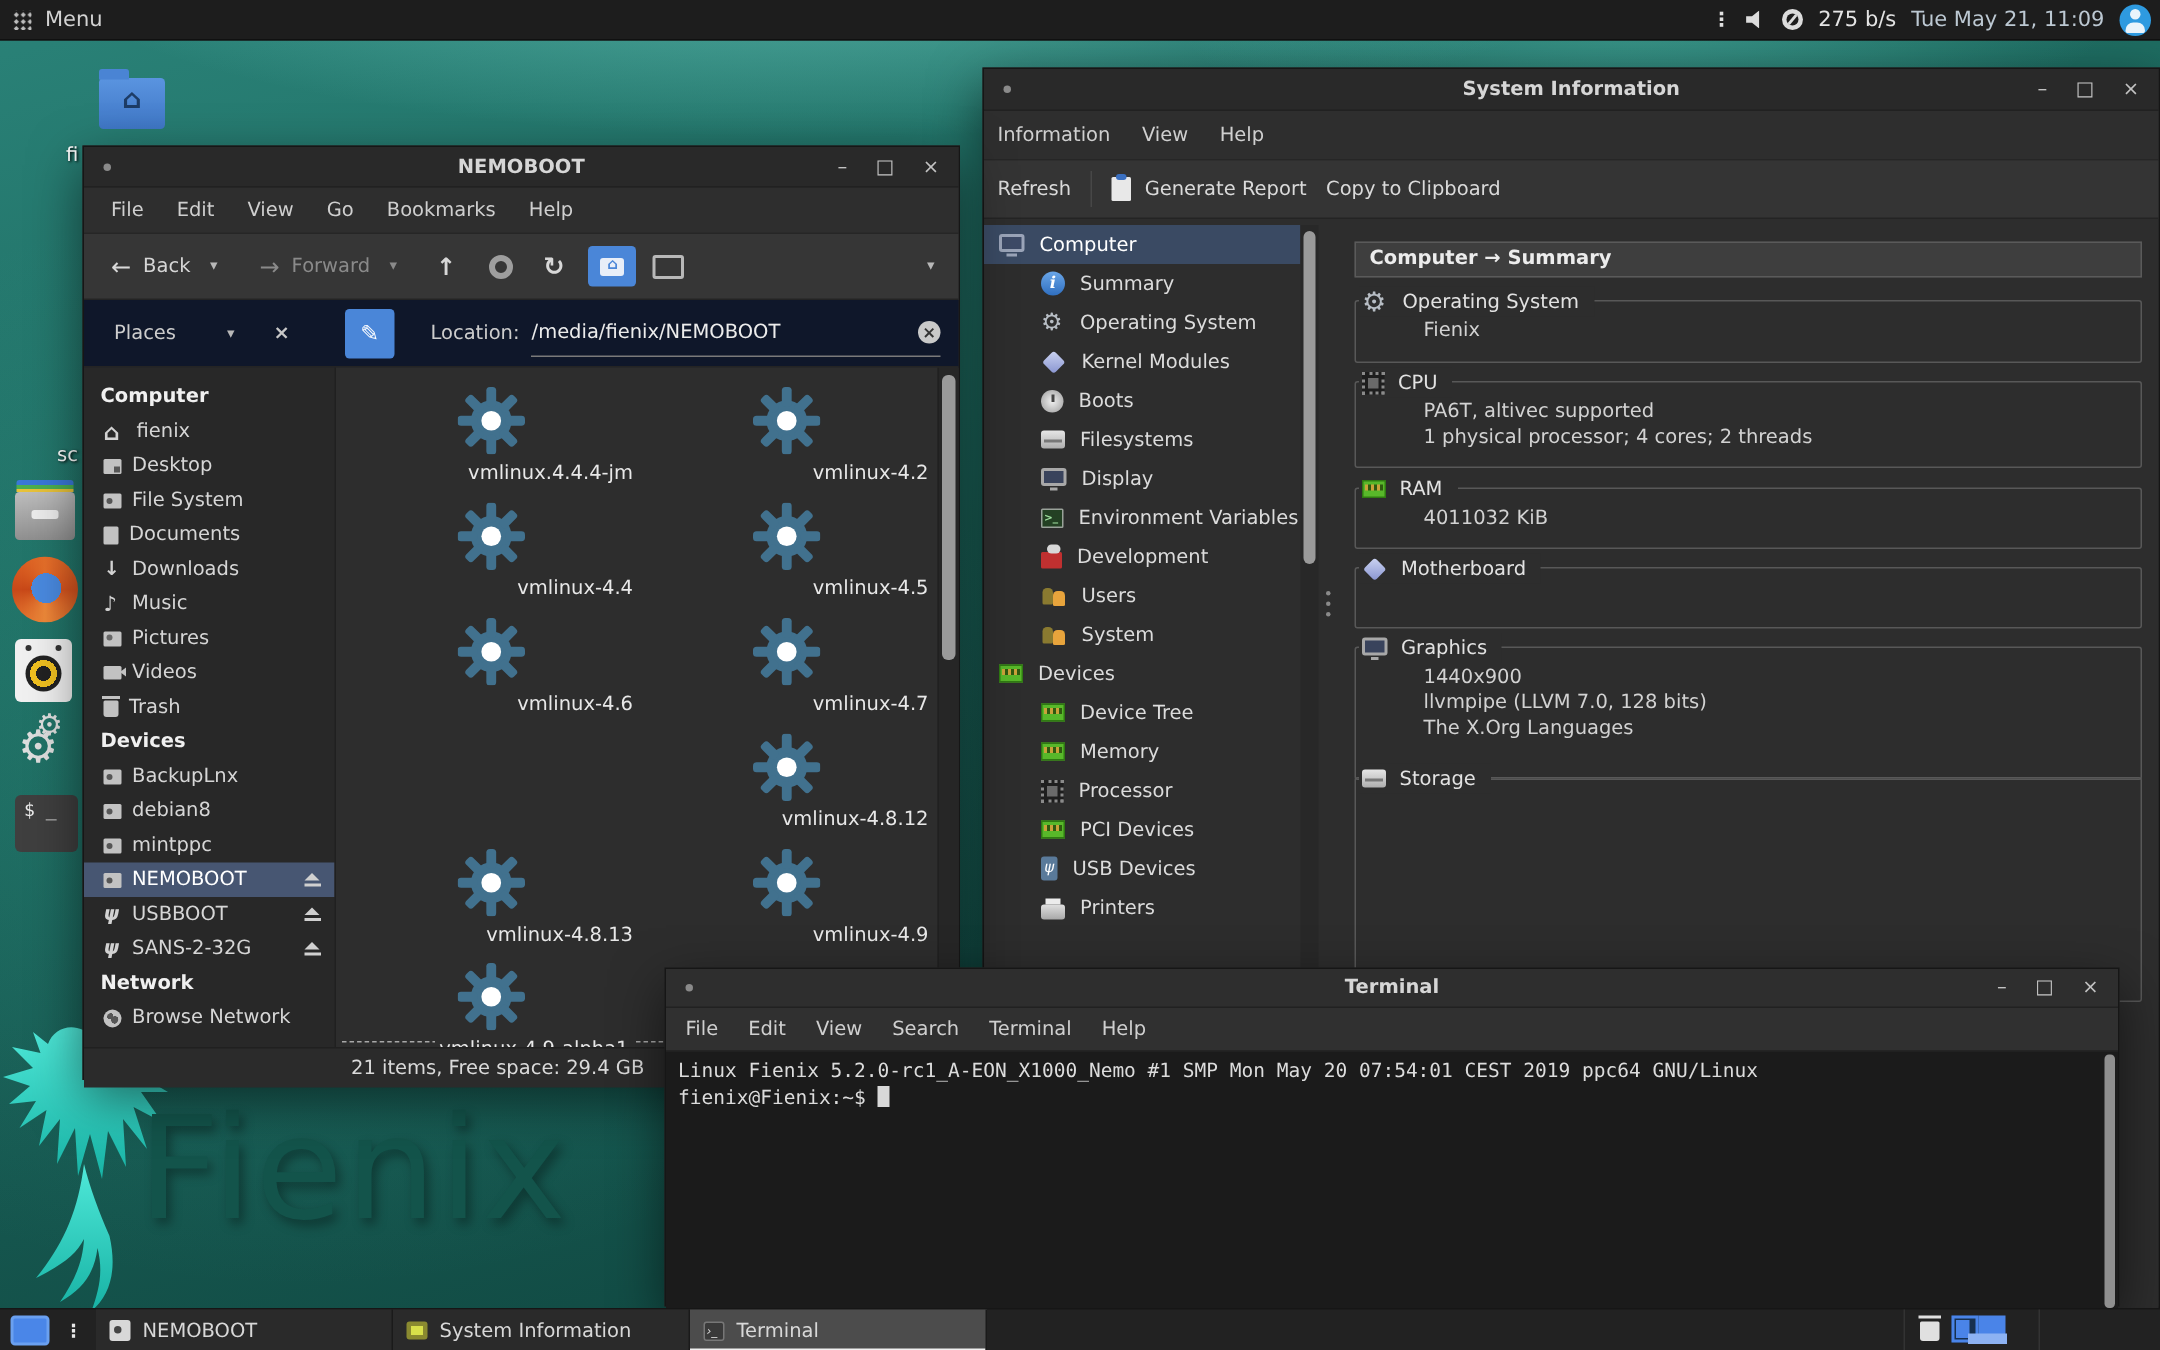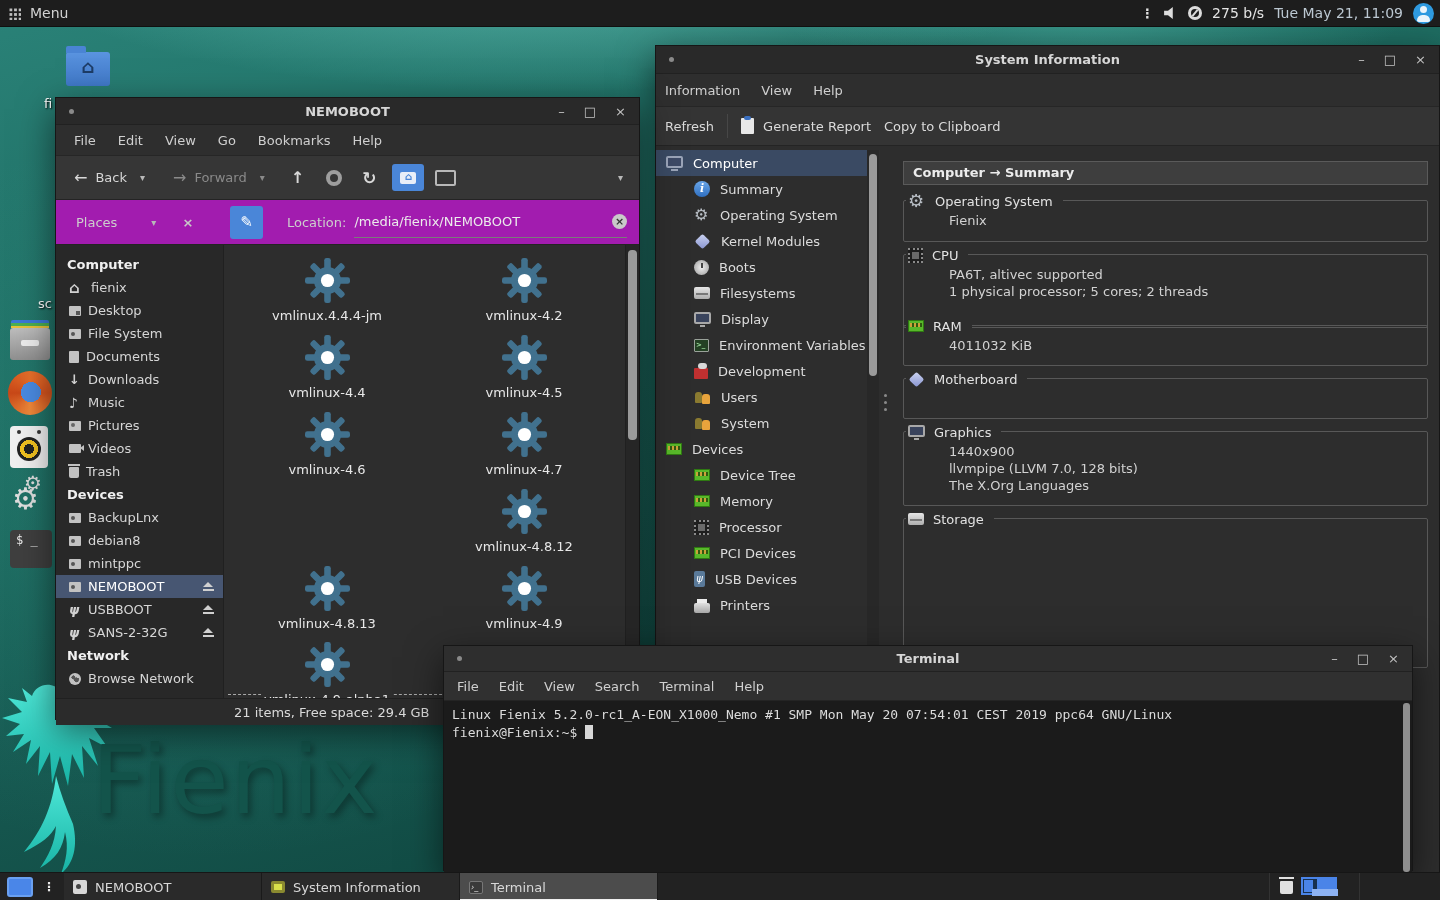--- a/index.html
+++ b/index.html
@@ -70,32 +70,32 @@
   .ntb{height:43px;background:#363636;display:flex;align-items:center;border-bottom:1px solid #242424;color:#d6d6d6;font-size:13px}
   .ntb .arr{font-size:16px;color:#d8d8d8}
   .ntb .dis{color:#8a8a8a}
   .chev{font-size:10px;color:#b8b8b8}
   .ring{width:13px;height:13px;border-radius:50%;border:4px solid #9e9e9e;box-sizing:border-box;width:16px;height:16px}
   .tglbtn{width:32px;height:27px;border-radius:3px;display:flex;align-items:center;justify-content:center}
   .tgl-home{background:#4a86d8}
   .fold-mini{width:16px;height:12px;background:#e8eef8;border-radius:2px;position:relative}
   .fold-mini::before{content:"⌂";position:absolute;left:0;right:0;top:-1px;text-align:center;font-size:10px;color:#4a86d8;font-weight:bold}
   .scr-mini{width:17px;height:12px;border:2px solid #b8b8b8;border-radius:2px}
-  .pathrow{height:44px;background:#a21caf;display:flex;align-items:center;border-bottom:1px solid #242424;color:#cdcdcd;font-size:13px}
+  .pathrow{height:44px;background:#0f172a;display:flex;align-items:center;border-bottom:1px solid #242424;color:#cdcdcd;font-size:13px}
   .placeshdr{width:168px;display:flex;align-items:center;flex:none;padding-left:20px;box-sizing:border-box;gap:0}
   .editbtn{width:33px;height:33px;border-radius:3px;background:#4a86d8;color:#fff;display:flex;align-items:center;justify-content:center;font-size:15px;margin-left:6px}
   .locinput{display:flex;align-items:center;border-bottom:1px solid #7a7a7a;height:30px;flex:1;margin:0 12px 0 8px;color:#ececec}
   .clearbtn{margin-left:auto;width:15px;height:15px;border-radius:50%;background:#c9c9c9;color:#333;font-size:11px;line-height:15px;text-align:center;font-weight:bold}
   .nbody{display:flex;height:453px}
   .nside{width:168px;background:#282828;border-right:1px solid #202020;padding-top:8px;box-sizing:border-box;overflow:hidden}
   .nrow{display:flex;align-items:center;height:23px;padding-left:13px;gap:7px;font-size:13px;color:#d6d6d6}
   .nhead{font-weight:bold;color:#f0f0f0;padding-left:11px}
   .nsel{background:#475672;color:#fff}
   .nfiles{flex:1;background:#2d2d2d;position:relative;overflow:hidden}
-  .fitem{position:absolute;width:190px;text-align:center;z-index:1}
+  .fitem{position:absolute;width:190px;text-align:right;z-index:1}
   .fgear{width:45px;height:45px;display:block;margin:0 auto}
   .flabel{font-size:13px;color:#e8e8e8;margin-top:5px;white-space:nowrap}
   .bglab{background:#2d2d2d;display:inline-block;padding:0 3px;position:relative}
   .dashline{position:absolute;left:4px;right:16px;top:449px;border-top:1px dashed #a8a8a8}
   .vscroll{position:absolute;right:0;top:0;bottom:0;width:13px;background:#262626;border-left:1px solid #202020}
   .vhandle{position:absolute;left:2px;width:9px;border-radius:4px;background:#9a9a9a}
   .statusbar{height:26px;background:#2b2b2b;border-top:1px solid #202020;color:#dadada;font-size:13px;display:flex;align-items:center;padding-left:178px}
   
   .ic-home{width:15px}.ic-home::before{content:"⌂";color:#d2d2d2;font-size:15px;font-weight:bold}
   .ic-desk{width:12px;height:10px;background:#c2c2c2;border-radius:1px}
@@ -363,46 +363,46 @@
         <div class="crumb">Computer → Summary</div>
         <div class="grp" style="top:54px;height:42px">
           <div class="glegend">
               <i class="ic ic-gear18"></i>
               <span class="t">Operating System</span>
             </div>
           <div class="glines">
               <div>Fienix</div>
             </div>
         </div>
-        <div class="grp" style="top:108px;height:74px">
+        <div class="grp" style="top:108px;height:58px">
           <div class="glegend">
               <i class="ic ic-cpu"></i>
               <span class="t">CPU</span>
             </div>
           <div class="glines">
             <div>PA6T, altivec supported</div>
-            <div>1 physical processor; 5 cores; 2 threads</div>
+            <div>1 physical processor; 4 cores; 2 threads</div>
           </div>
         </div>
         <div class="grp" style="top:179px;height:41px">
           <div class="glegend">
               <i class="ic ic-ram"></i>
               <span class="t">RAM</span>
             </div>
           <div class="glines">
               <div>4011032 KiB</div>
             </div>
         </div>
         <div class="grp" style="top:232px;height:41px">
           <div class="glegend">
               <i class="ic ic-kmod"></i>
               <span class="t">Motherboard</span>
             </div>
         </div>
-        <div class="grp" style="top:285px;height:75px">
+        <div class="grp" style="top:285px;height:89px">
           <div class="glegend">
               <i class="ic ic-disp"></i>
               <span class="t">Graphics</span>
             </div>
           <div class="glines">
             <div>1440x900</div>
             <div>llvmpipe (LLVM 7.0, 128 bits)</div>
             <div>The X.Org Languages</div>
           </div>
         </div>

